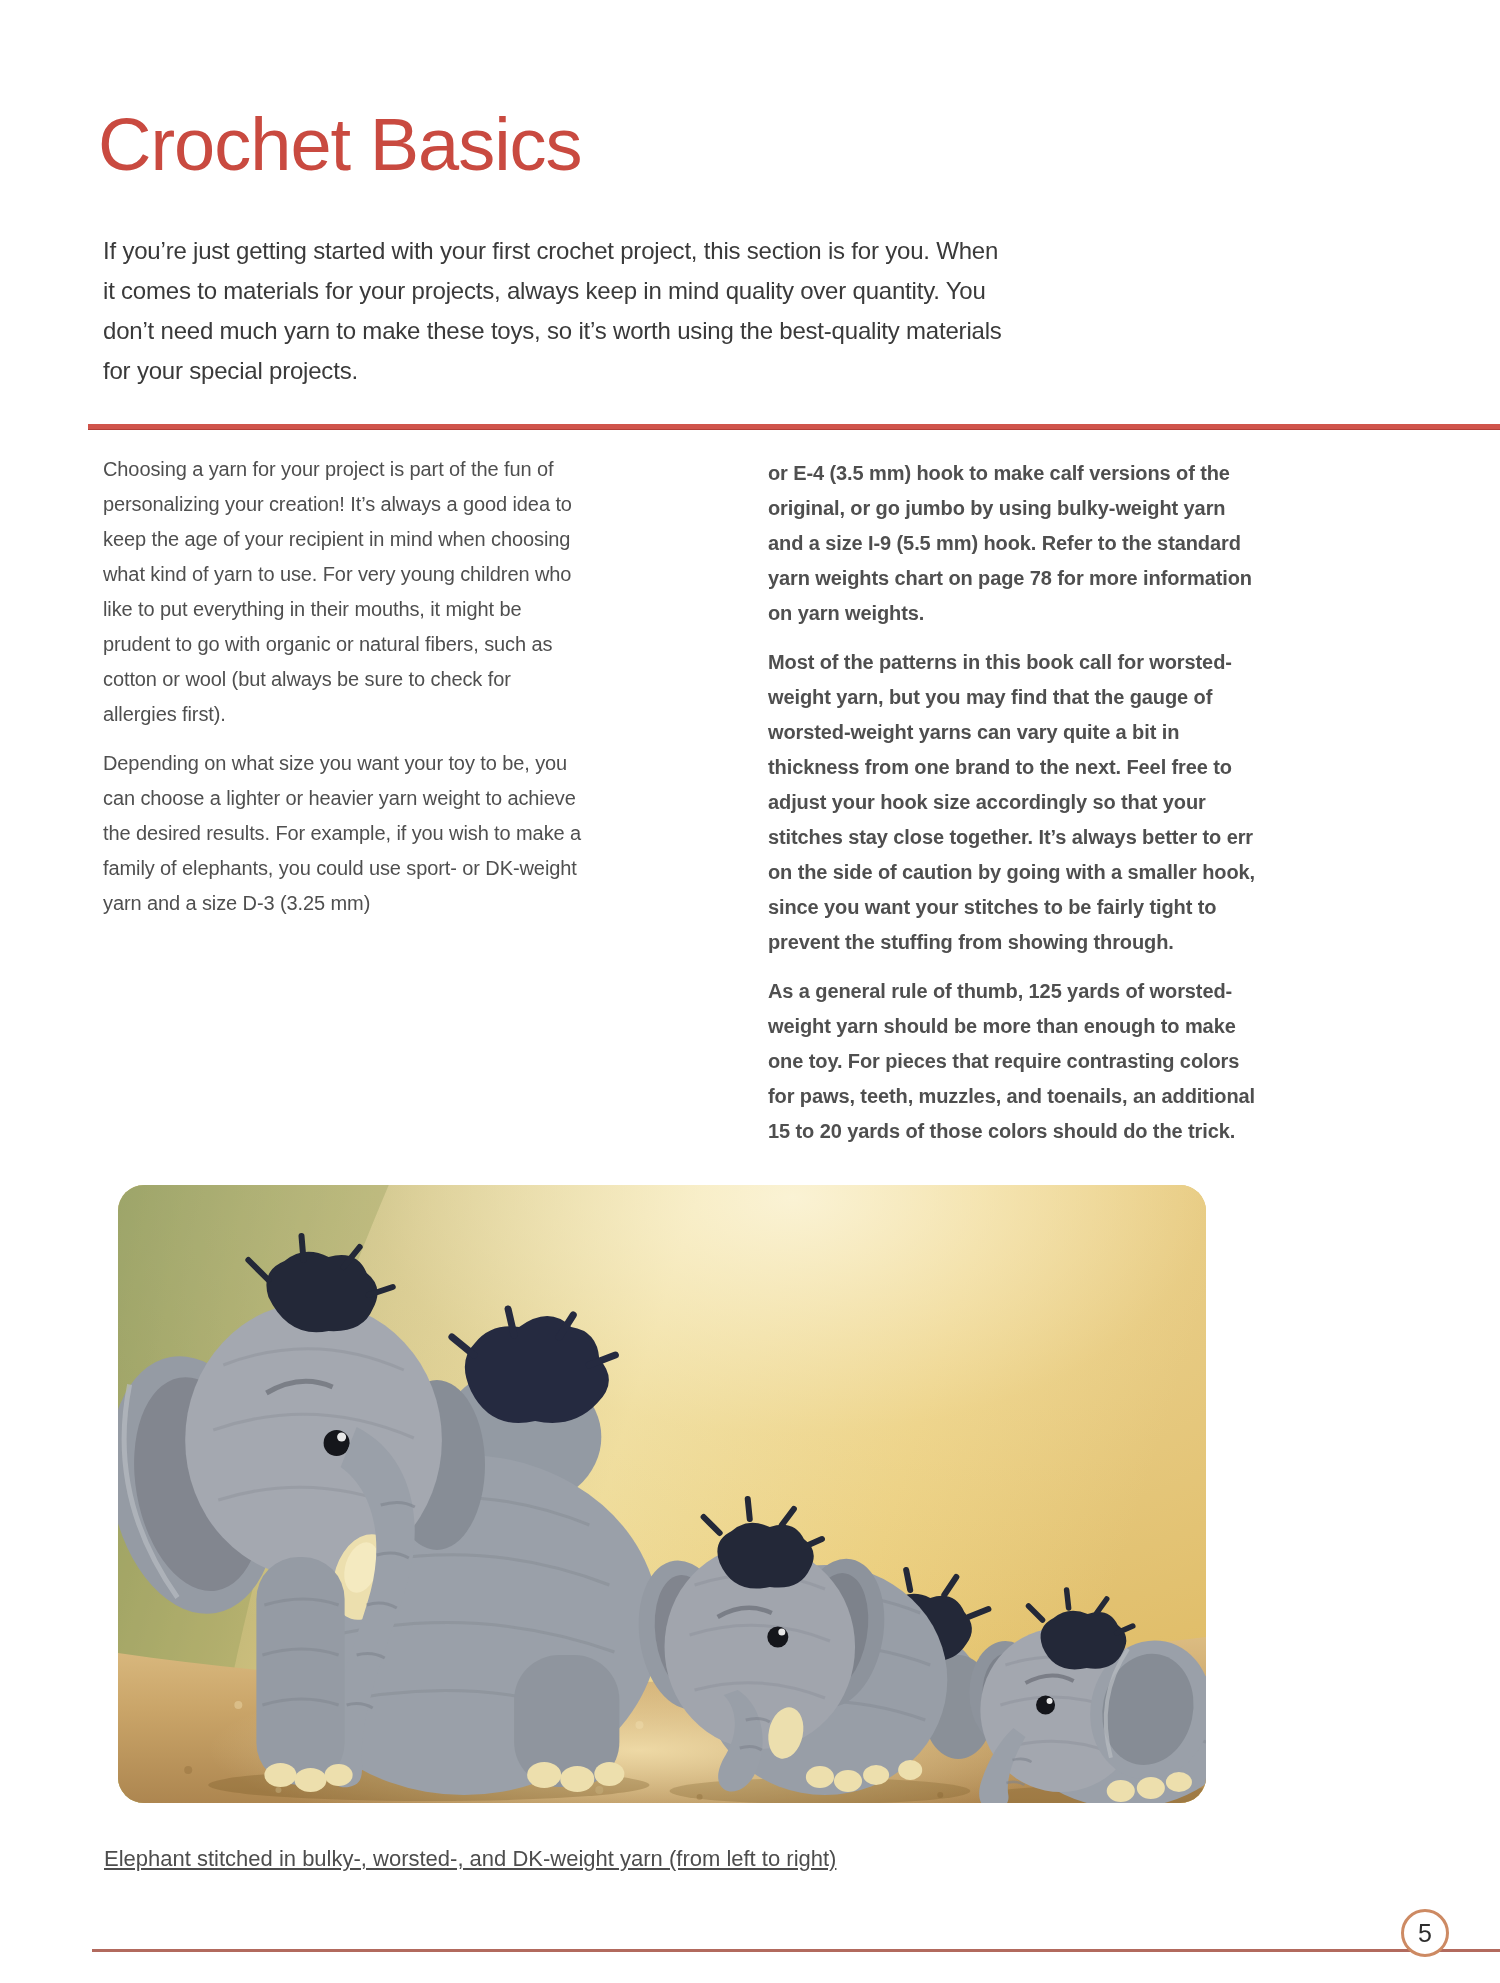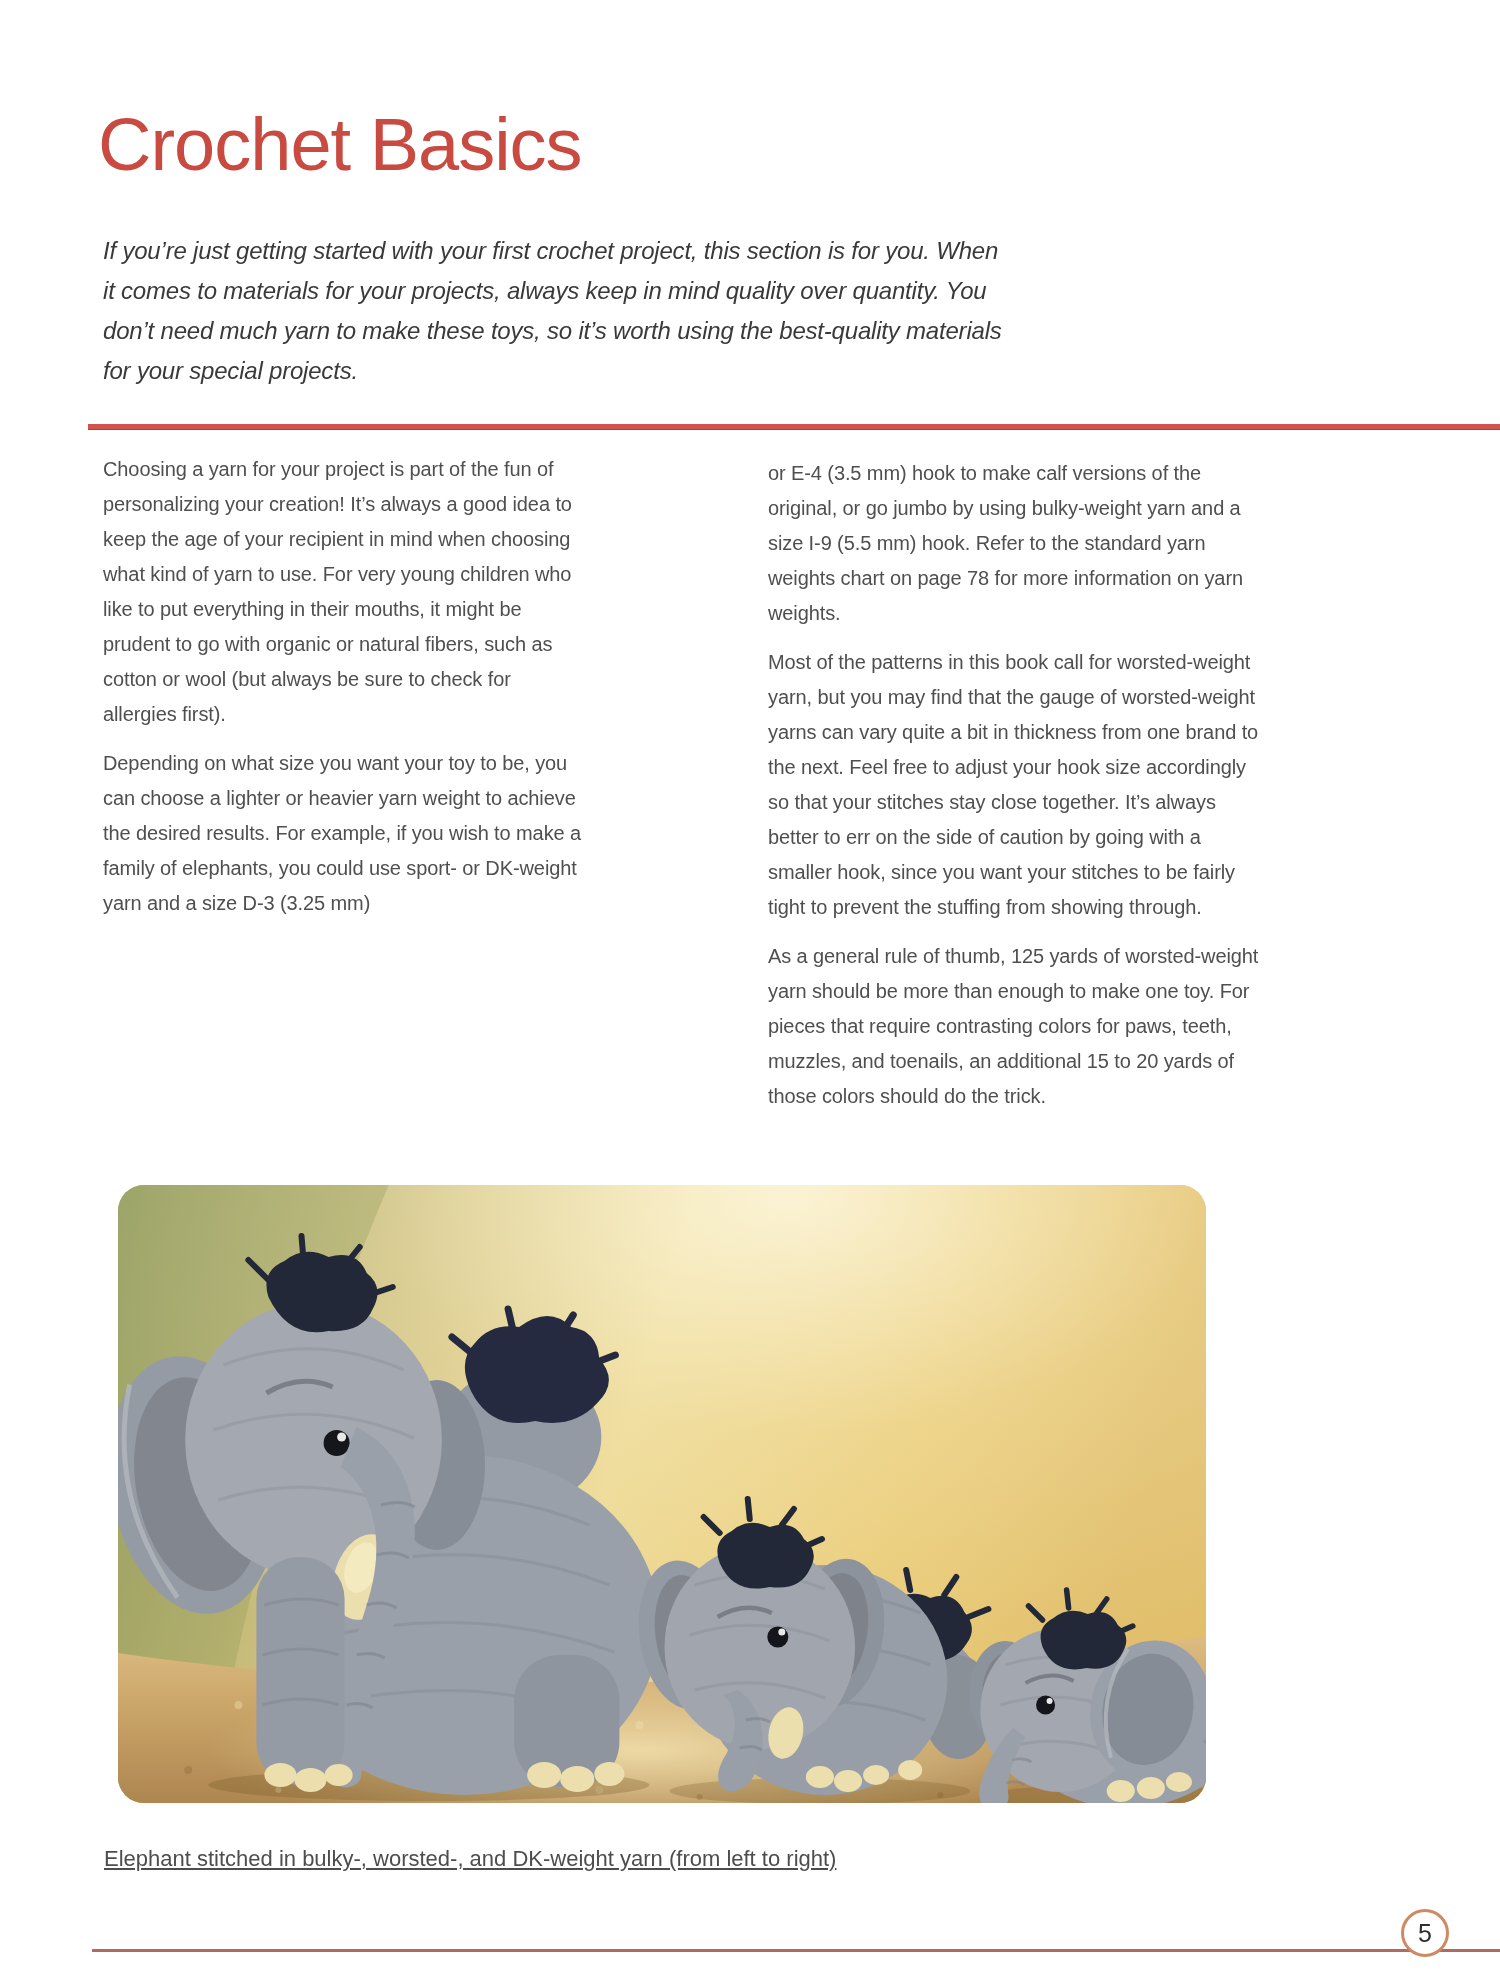--- a/index.html
+++ b/index.html
@@ -16,30 +16,29 @@
     position: absolute; left: 98px; top: 102px;
     margin: 0;
     font-size: 74px; font-weight: 400; letter-spacing: -1px;
     color: var(--accent-red, #c94a40);
   }
   .intro {
     position: absolute; left: 103px; top: 231px; width: 900px;
     margin: 0;
     font-size: 24px; line-height: 40px; letter-spacing: -0.2px;
     color: #3a3a3a;
-    font-style: italic;
   }
   .rule-top {
     position: absolute; left: 88px; top: 424px; width: 1412px; height: 5px;
     background: var(--rule-top, #d0544b);
     border-bottom: 1px solid #b23f38;
   }
   .col { position: absolute; top: 452px; }
   .col-left  { left: 103px; width: 482px; }
-  .col-right { left: 768px; width: 492px; }
+  .col-right { left: 768px; width: 492px; font-weight: bold; }
   .section-heading {
     margin: 0 0 22px 0;
     font-size: 23px; font-weight: 700; letter-spacing: 1.4px;
     color: var(--heading-red, #b85a50);
     opacity: 0.88;
   }
   .col p {
     margin: 0 0 14px 0;
     font-size: 20px; line-height: 35px; letter-spacing: -0.1px;
     color: #4f4f4f;

